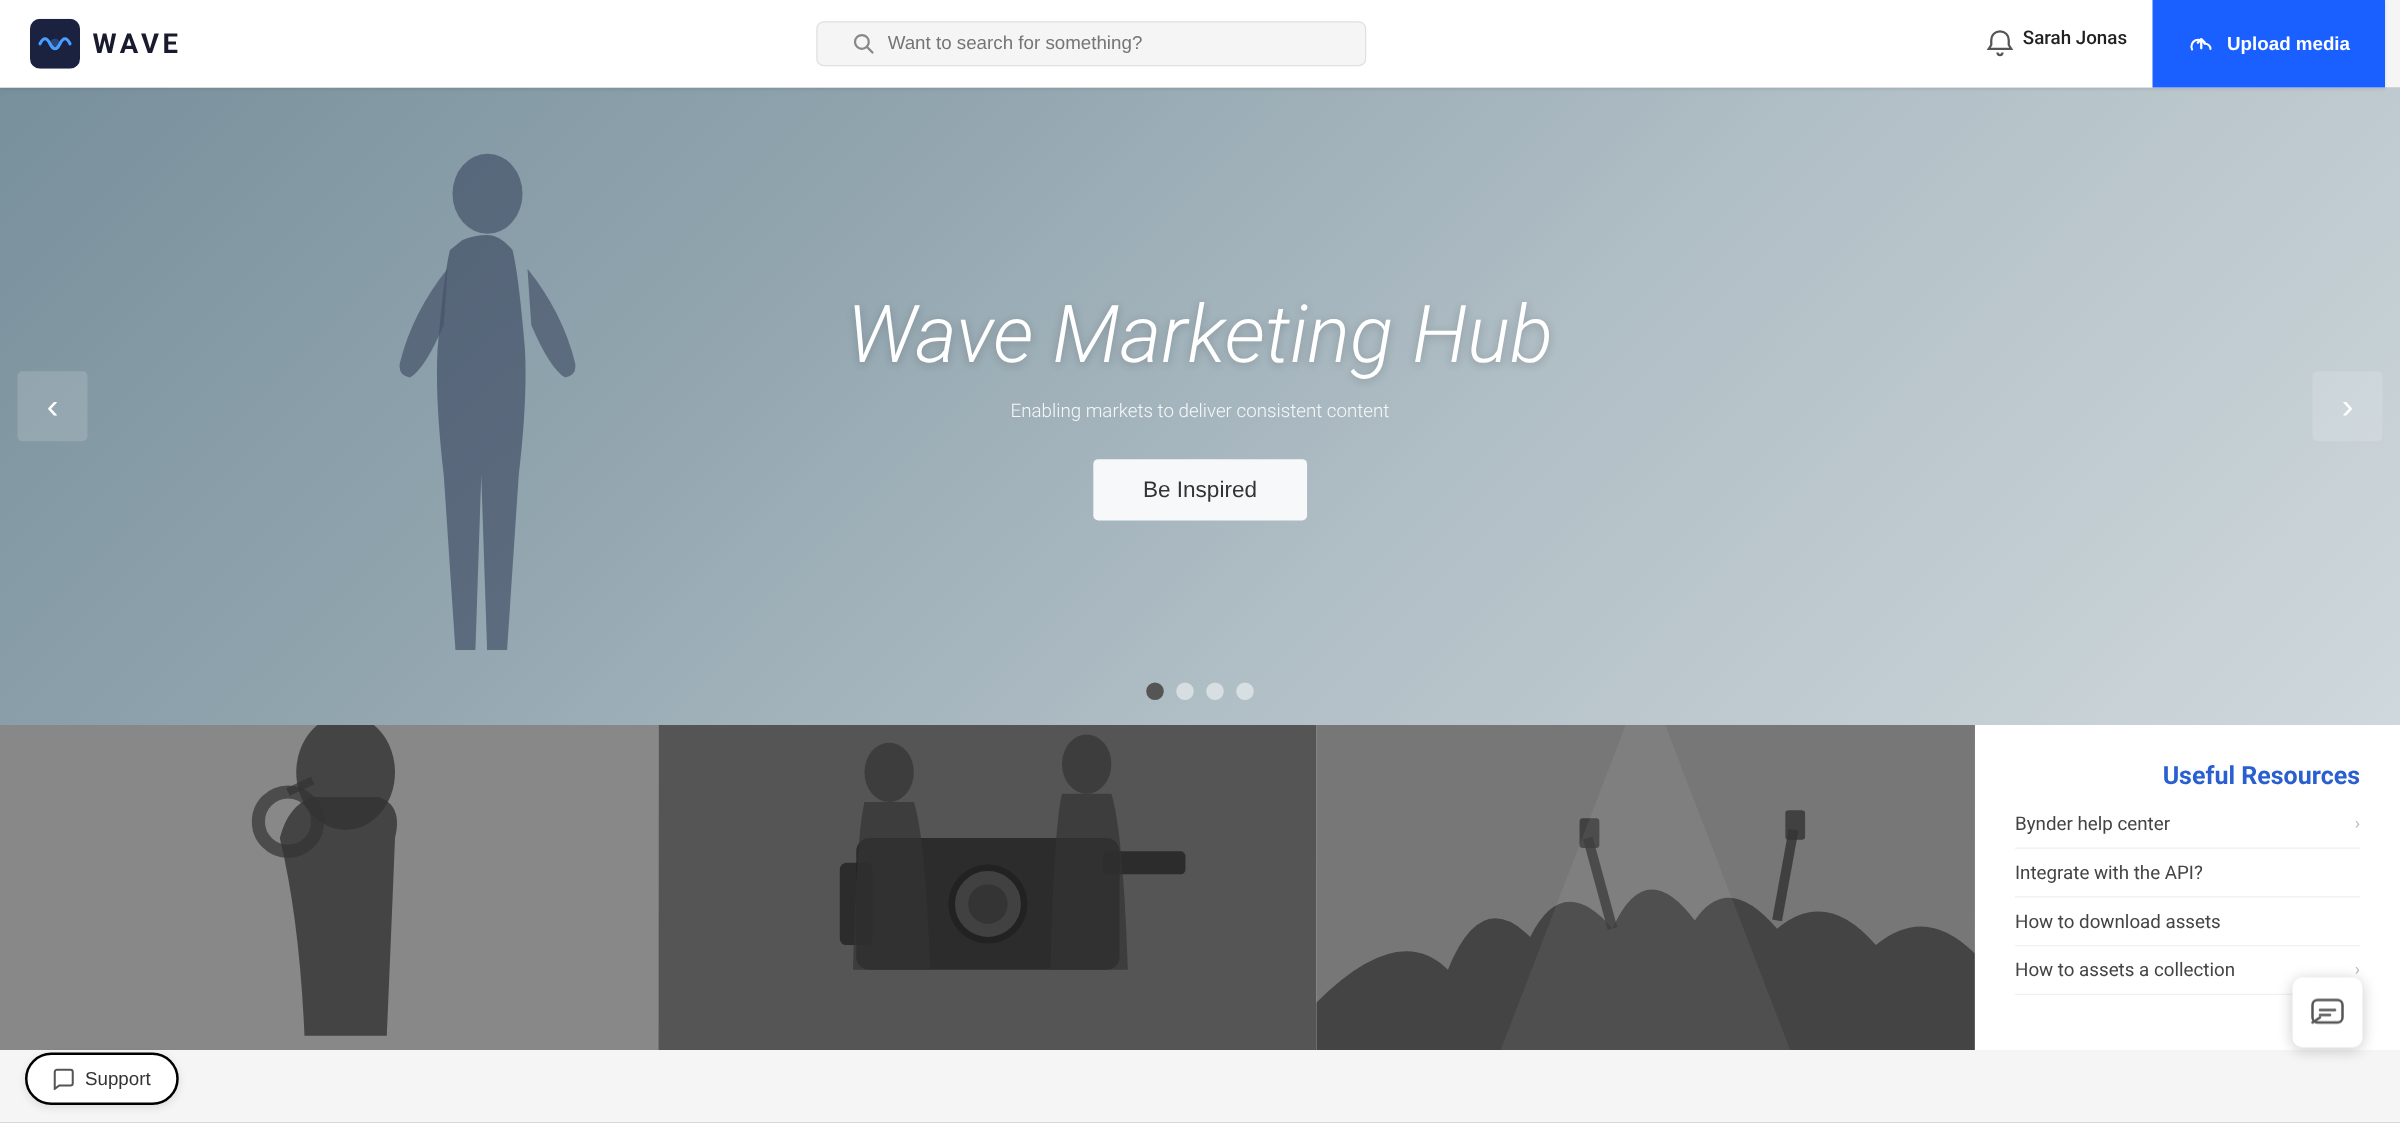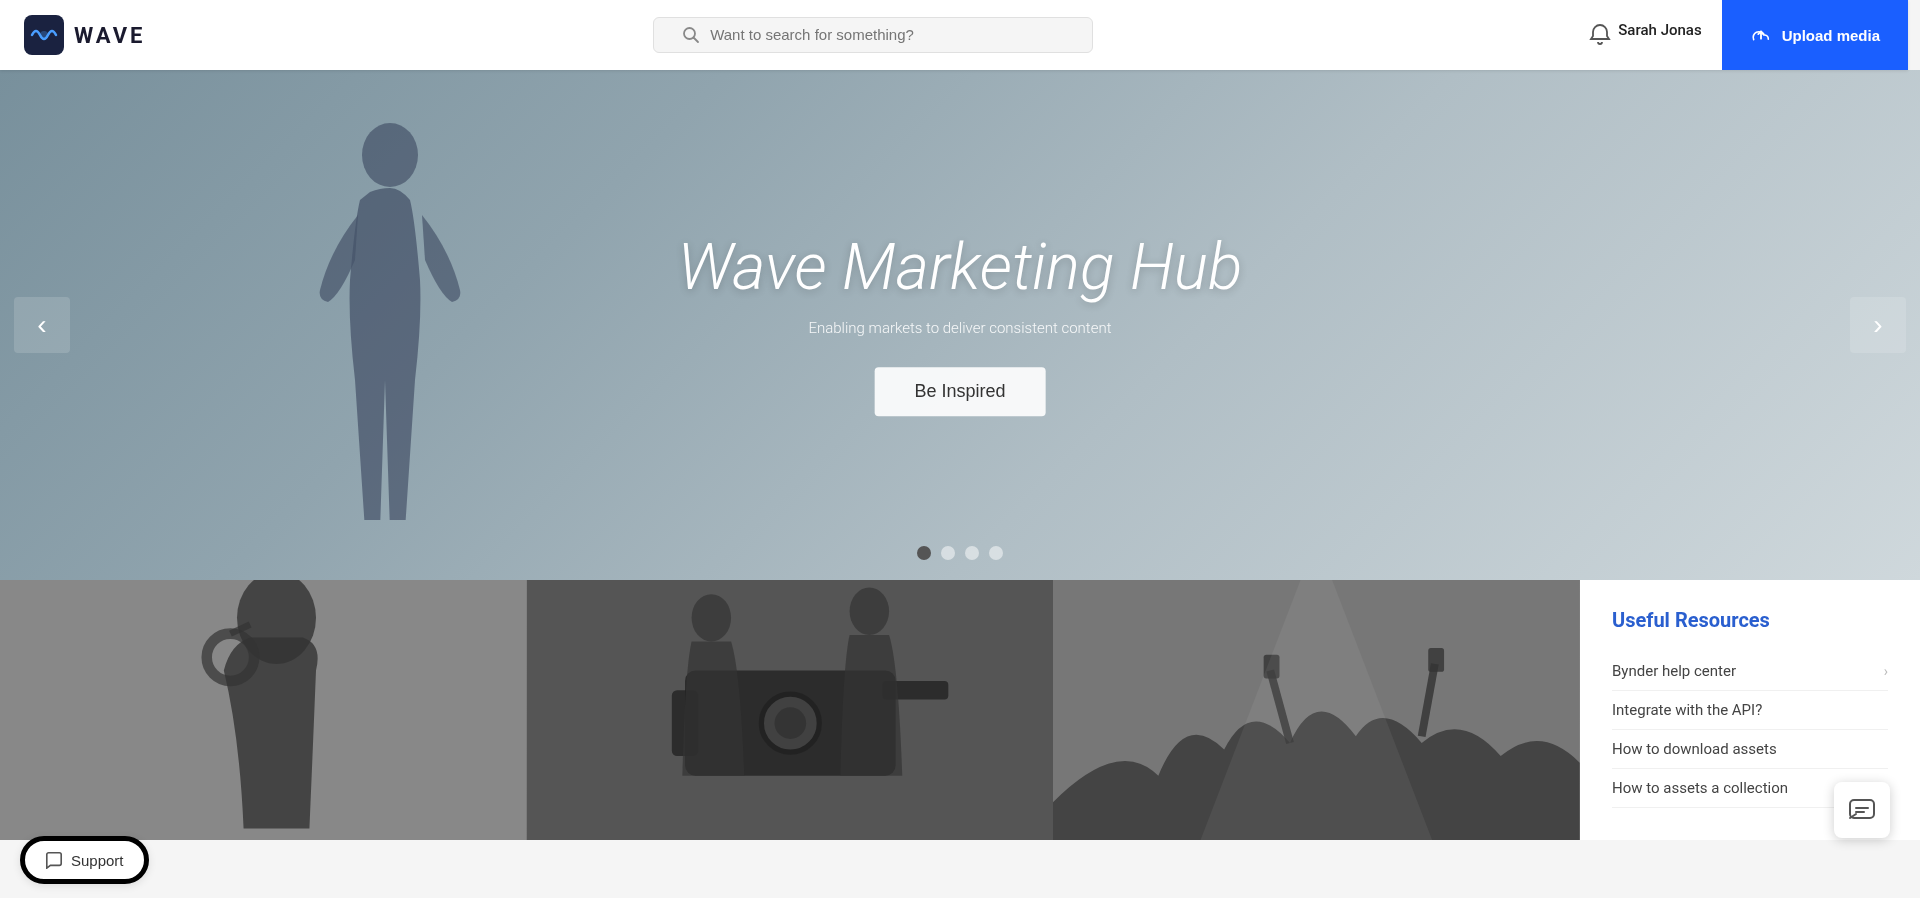--- a/index.html
+++ b/index.html
@@ -250,21 +250,22 @@
     .resources-panel {
       width: 340px;
       background: #fff;
       padding: 28px 32px;
       flex-shrink: 0;
     }
     .resources-title {
       font-size: 20px;
       font-weight: 700;
       color: #2a5fcf;
-      margin-bottom: 20px;
+      margin-bottom: 8px;
+      text-align: right;
     }
     .resource-item {
       display: flex;
       align-items: center;
       justify-content: space-between;
       padding: 10px 0;
       border-bottom: 1px solid #f0f0f0;
       cursor: pointer;
       color: #444;
       font-size: 15px;
@@ -289,21 +290,21 @@
       color: #555;
       z-index: 200;
     }
 
     
     .support-btn {
       position: fixed;
       bottom: 14px;
       left: 20px;
       background: #fff;
-      border: 5px solid #000000;
+      border: 2px solid #000000;
       border-radius: 24px;
       padding: 10px 20px;
       display: flex;
       align-items: center;
       gap: 8px;
       font-size: 15px;
       color: #333;
       cursor: pointer;
       box-shadow: 0 2px 8px rgba(0,0,0,0.1);
       z-index: 200;

